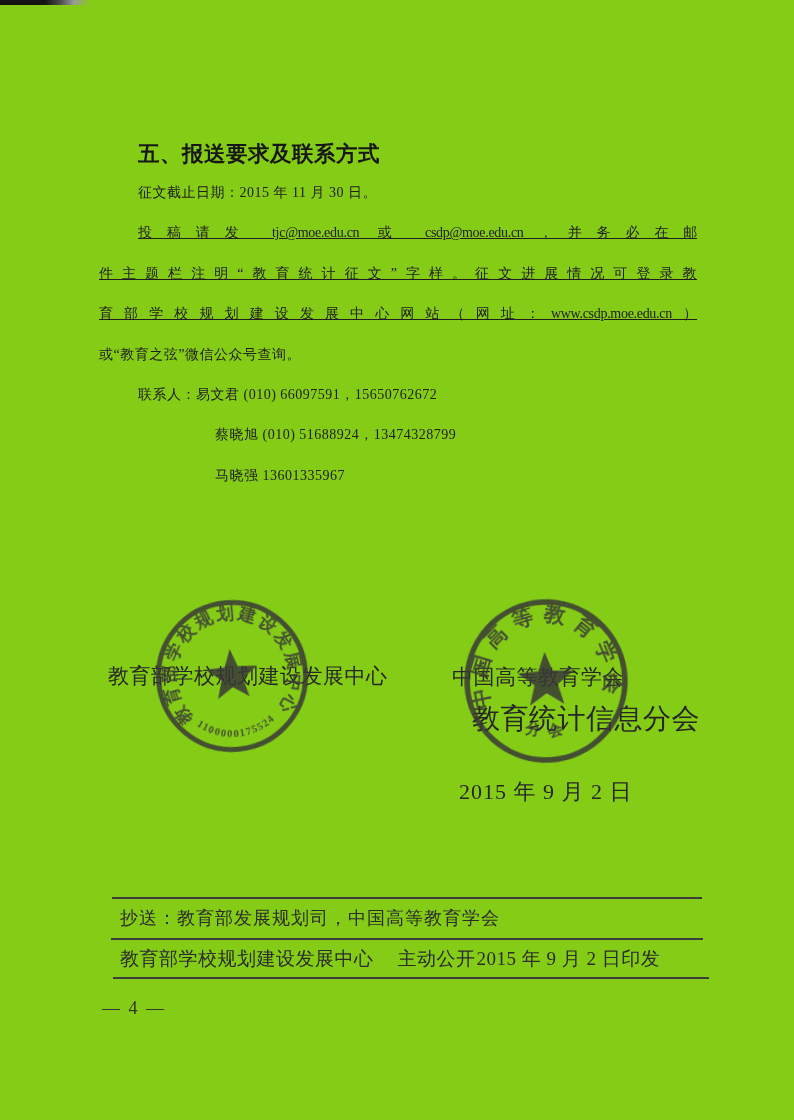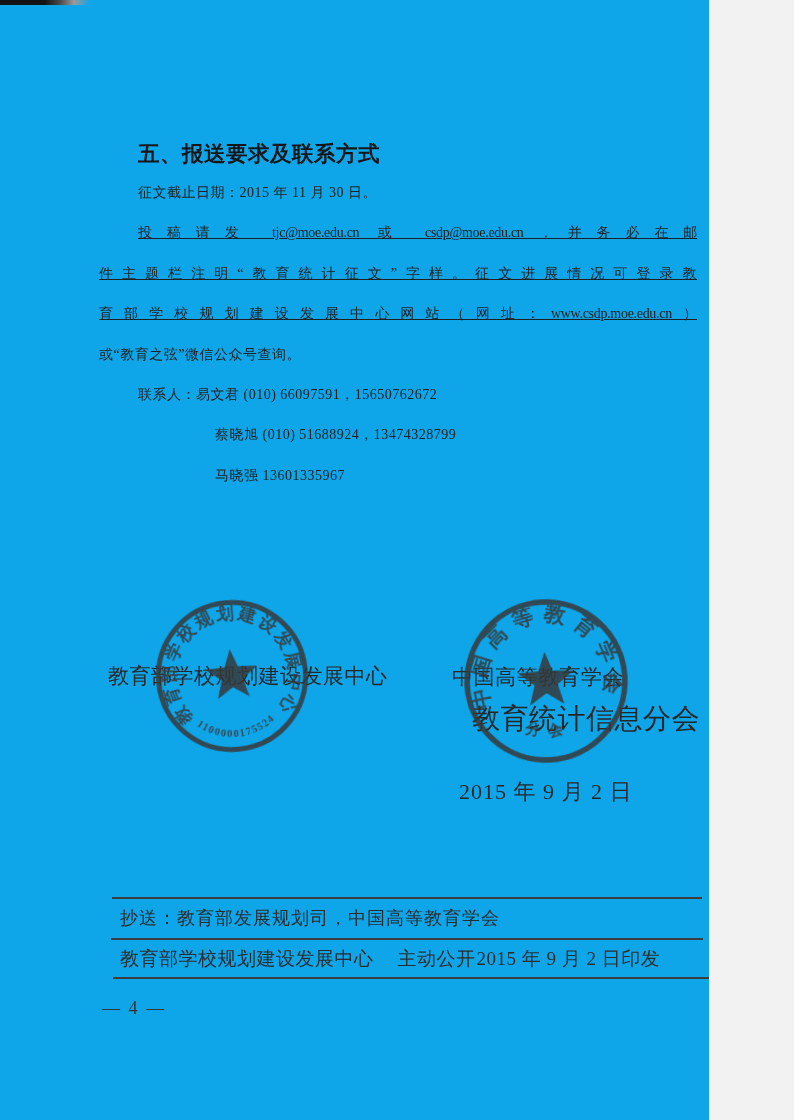--- a/index.html
+++ b/index.html
@@ -3,22 +3,22 @@
 <meta charset="utf-8">
 <style>
   html, body { margin: 0; padding: 0; }
   body {
     width: 794px; height: 1120px;
     background: #f2f2f2;
     font-family: "Liberation Serif", "DejaVu Serif", serif;
   }
   .page {
     position: relative;
-    width: 709px; height: 1120px;
-    background: #0ea5e9;
+    width: 794px; height: 1120px;
+    background: #84cc16;
     overflow: hidden;
     color: #1f1f1f;
   }
   
   .scan-artifact {
     position: absolute; left: 0; top: 0;
     width: 90px; height: 5px;
     background: linear-gradient(to right, #141414 0 45px, #4a4a4a 60px, #9a9a9a 74px, rgba(255,255,255,0) 90px);
   }
   .heading {

